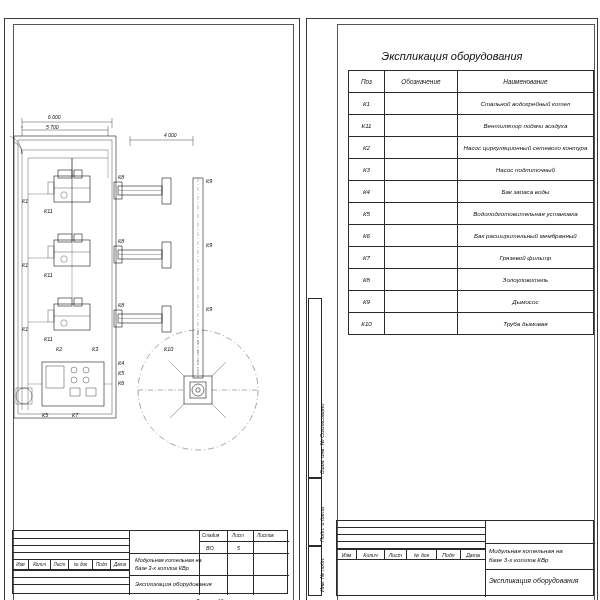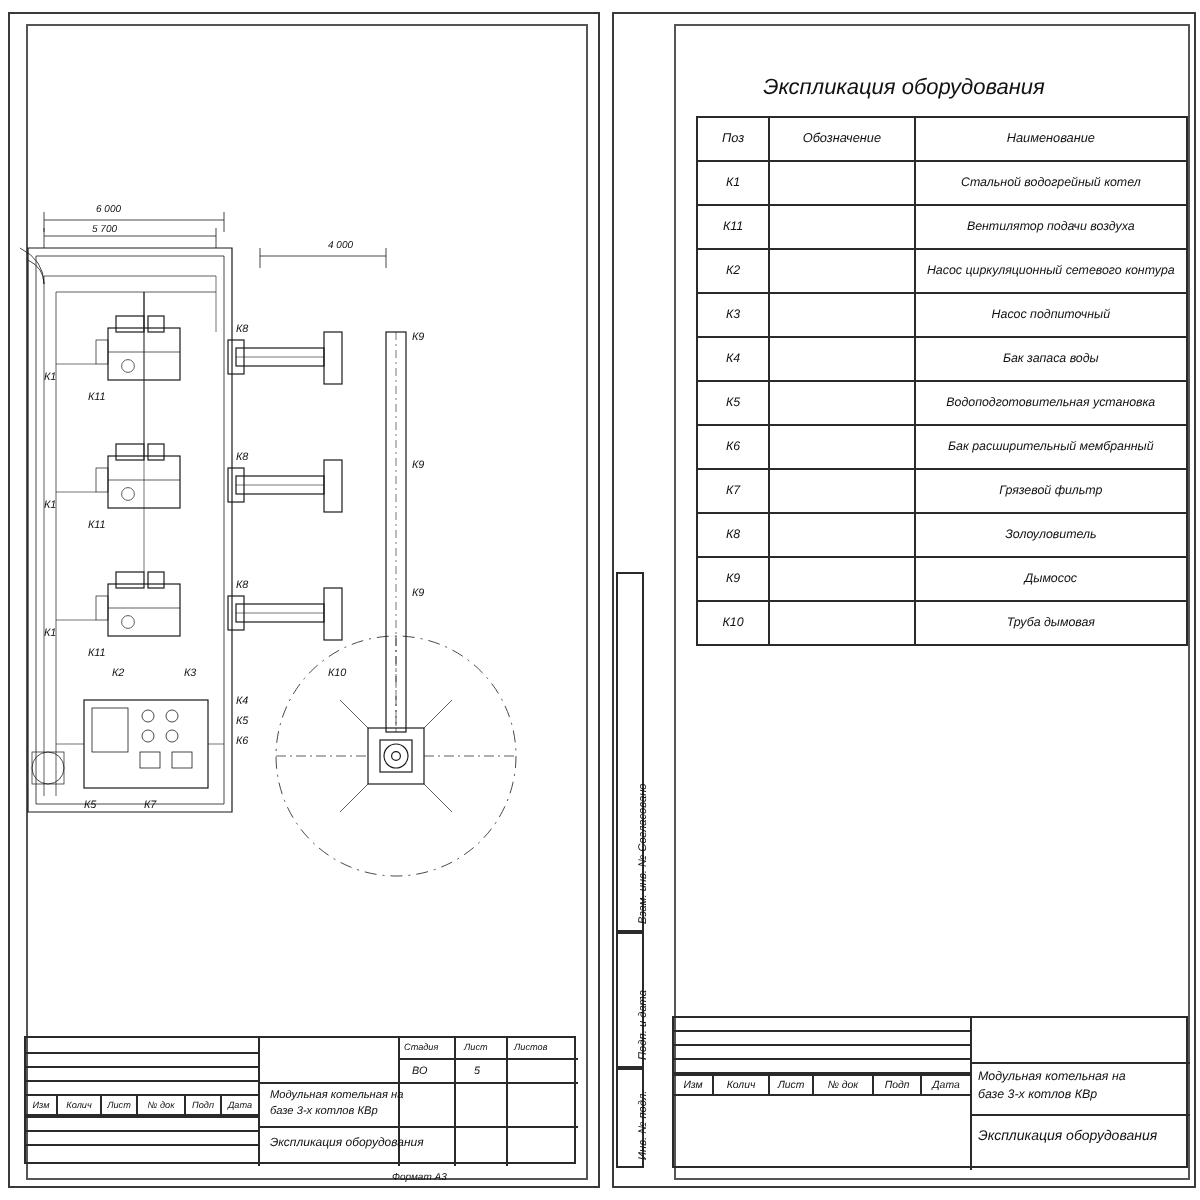--- a/index.html
+++ b/index.html
@@ -11,20 +11,21 @@
     width: 600px;
     height: 600px;
     font-family: "Liberation Sans", sans-serif;
     overflow: hidden;
     position: relative;
   }
   .page {
     position: absolute;
     inset: 0;
     background: #ffffff;
+    margin-top: 12px;
   }
   
   .sheet-left {
     position: absolute;
     left: 4px; top: 6px;
     width: 296px; height: 588px;
     border: 1px solid #3a3a3a;
     box-sizing: border-box;
   }
   .sheet-left-inner {

